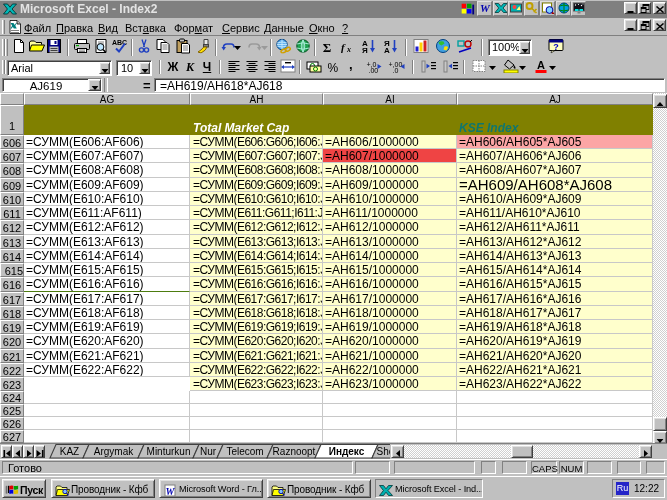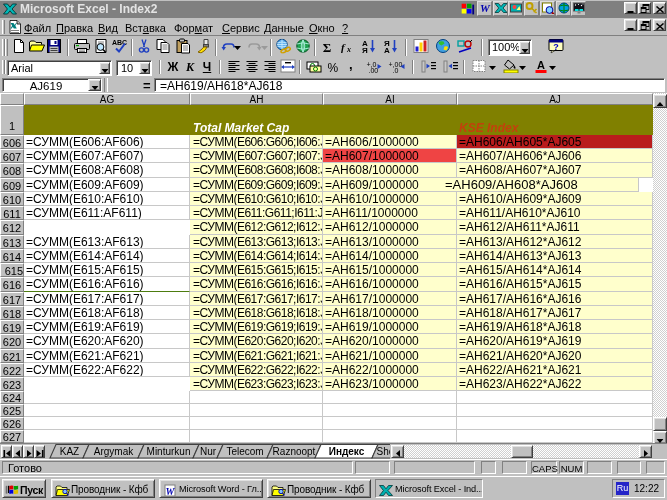--- a/index.html
+++ b/index.html
@@ -490,52 +490,53 @@
 <div class="abs" style="left:24px;top:0;width:166px;height:12px;background:#c0c0c0;border:1px solid #808080;border-top-color:#fff;border-left-color:#fff;font-size:10px;text-align:center;line-height:11px;">AG</div>
 <div class="abs" style="left:190px;top:0;width:133px;height:12px;background:#c0c0c0;border:1px solid #808080;border-top-color:#fff;border-left-color:#fff;font-size:10px;text-align:center;line-height:11px;">AH</div>
 <div class="abs" style="left:323px;top:0;width:134px;height:12px;background:#c0c0c0;border:1px solid #808080;border-top-color:#fff;border-left-color:#fff;font-size:10px;text-align:center;line-height:11px;">AI</div>
 <div class="abs" style="left:457px;top:0;width:196px;height:12px;background:#c0c0c0;border:1px solid #808080;border-top-color:#fff;border-left-color:#fff;font-size:10px;text-align:center;line-height:11px;">AJ</div>
 <div class="abs" style="left:0;top:12px;width:24px;height:338px;background:#c0c0c0;"></div>
 <div class="abs" style="left:0;top:12px;width:24px;height:30px;background:#c0c0c0;border:1px solid #808080;border-top-color:#fff;border-left-color:#fff;font-size:11px;text-align:center;">
       <span style="position:absolute;bottom:2px;left:0;right:0;">1</span>
     </div>
 <div class="abs" style="left:24px;top:12px;width:629px;height:30px;background:#808000;"></div>
 <div class="abs" style="left:193px;top:28px;font-size:12px;font-weight:bold;font-style:italic;color:#fff;">Total Market Cap</div>
-<div class="abs" style="left:459px;top:28px;font-size:12px;font-weight:bold;font-style:italic;color:#c2410c;">KSE Index</div>
+<div class="abs" style="left:459px;top:28px;font-size:12px;font-weight:bold;font-style:italic;color:#0f766e;">KSE Index</div>
 <div class="abs" style="left:0;top:42.00px;width:24px;height:14.23px;background:#c0c0c0;border:1px solid #808080;border-top-color:#fff;border-left-color:#fff;font-size:11px;text-align:center;line-height:14.23px;">606</div>
 <div class="abs" style="left:24px;top:42.00px;width:166px;height:14.23px;background:#fff;border-right:1px solid #c8c8c8;border-bottom:1px solid #c8c8c8;overflow:hidden;font-size:12px;line-height:14.23px;white-space:nowrap;padding-left:2px;">=СУММ(E606:AF606)</div>
 <div class="abs" style="left:190px;top:42.00px;width:133px;height:14.23px;background:#ffffcc;border-right:1px solid #c8c8c8;border-bottom:1px solid #c8c8c8;overflow:hidden;font-size:12px;letter-spacing:-0.5px;line-height:14.23px;white-space:nowrap;padding-left:3px;">=СУММ(E606:G606;I606:J6</div>
 <div class="abs" style="left:323px;top:42.00px;width:134px;height:14.23px;background:#ffffcc;border-right:1px solid #c8c8c8;border-bottom:1px solid #c8c8c8;overflow:hidden;font-size:12px;line-height:14.23px;white-space:nowrap;padding-left:2px;">=AH606/1000000</div>
-<div class="abs" style="left:457px;top:42.00px;width:196px;height:14.23px;background:#b91c1c;border-right:1px solid #c8c8c8;border-bottom:1px solid #c8c8c8;overflow:hidden;font-size:12px;line-height:14.23px;white-space:nowrap;padding-left:2px;">=AH606/AH605*AJ605</div>
+<div class="abs" style="left:457px;top:42.00px;width:196px;height:14.23px;background:#fca5a5;border-right:1px solid #c8c8c8;border-bottom:1px solid #c8c8c8;overflow:hidden;font-size:12px;line-height:14.23px;white-space:nowrap;padding-left:2px;">=AH606/AH605*AJ605</div>
 <div class="abs" style="left:0;top:56.24px;width:24px;height:14.23px;background:#c0c0c0;border:1px solid #808080;border-top-color:#fff;border-left-color:#fff;font-size:11px;text-align:center;line-height:14.23px;">607</div>
 <div class="abs" style="left:24px;top:56.24px;width:166px;height:14.23px;background:#fff;border-right:1px solid #c8c8c8;border-bottom:1px solid #c8c8c8;overflow:hidden;font-size:12px;line-height:14.23px;white-space:nowrap;padding-left:2px;">=СУММ(E607:AF607)</div>
 <div class="abs" style="left:190px;top:56.24px;width:133px;height:14.23px;background:#ffffcc;border-right:1px solid #c8c8c8;border-bottom:1px solid #c8c8c8;overflow:hidden;font-size:12px;letter-spacing:-0.5px;line-height:14.23px;white-space:nowrap;padding-left:3px;">=СУММ(E607:G607;I607:J6</div>
 <div class="abs" style="left:323px;top:56.24px;width:134px;height:14.23px;background:#ef4444;border-right:1px solid #c8c8c8;border-bottom:1px solid #c8c8c8;overflow:hidden;font-size:12px;line-height:14.23px;white-space:nowrap;padding-left:2px;">=AH607/1000000</div>
 <div class="abs" style="left:457px;top:56.24px;width:196px;height:14.23px;background:#ffffcc;border-right:1px solid #c8c8c8;border-bottom:1px solid #c8c8c8;overflow:hidden;font-size:12px;line-height:14.23px;white-space:nowrap;padding-left:2px;">=AH607/AH606*AJ606</div>
 <div class="abs" style="left:0;top:70.47px;width:24px;height:14.23px;background:#c0c0c0;border:1px solid #808080;border-top-color:#fff;border-left-color:#fff;font-size:11px;text-align:center;line-height:14.23px;">608</div>
 <div class="abs" style="left:24px;top:70.47px;width:166px;height:14.23px;background:#fff;border-right:1px solid #c8c8c8;border-bottom:1px solid #c8c8c8;overflow:hidden;font-size:12px;line-height:14.23px;white-space:nowrap;padding-left:2px;">=СУММ(E608:AF608)</div>
 <div class="abs" style="left:190px;top:70.47px;width:133px;height:14.23px;background:#ffffcc;border-right:1px solid #c8c8c8;border-bottom:1px solid #c8c8c8;overflow:hidden;font-size:12px;letter-spacing:-0.5px;line-height:14.23px;white-space:nowrap;padding-left:3px;">=СУММ(E608:G608;I608:J6</div>
 <div class="abs" style="left:323px;top:70.47px;width:134px;height:14.23px;background:#ffffcc;border-right:1px solid #c8c8c8;border-bottom:1px solid #c8c8c8;overflow:hidden;font-size:12px;line-height:14.23px;white-space:nowrap;padding-left:2px;">=AH608/1000000</div>
 <div class="abs" style="left:457px;top:70.47px;width:196px;height:14.23px;background:#ffffcc;border-right:1px solid #c8c8c8;border-bottom:1px solid #c8c8c8;overflow:hidden;font-size:12px;line-height:14.23px;white-space:nowrap;padding-left:2px;">=AH608/AH607*AJ607</div>
 <div class="abs" style="left:0;top:84.70px;width:24px;height:14.23px;background:#c0c0c0;border:1px solid #808080;border-top-color:#fff;border-left-color:#fff;font-size:11px;text-align:center;line-height:14.23px;">609</div>
 <div class="abs" style="left:24px;top:84.70px;width:166px;height:14.23px;background:#fff;border-right:1px solid #c8c8c8;border-bottom:1px solid #c8c8c8;overflow:hidden;font-size:12px;line-height:14.23px;white-space:nowrap;padding-left:2px;">=СУММ(E609:AF609)</div>
 <div class="abs" style="left:190px;top:84.70px;width:133px;height:14.23px;background:#ffffcc;border-right:1px solid #c8c8c8;border-bottom:1px solid #c8c8c8;overflow:hidden;font-size:12px;letter-spacing:-0.5px;line-height:14.23px;white-space:nowrap;padding-left:3px;">=СУММ(E609:G609;I609:J6</div>
 <div class="abs" style="left:323px;top:84.70px;width:134px;height:14.23px;background:#ffffcc;border-right:1px solid #c8c8c8;border-bottom:1px solid #c8c8c8;overflow:hidden;font-size:12px;line-height:14.23px;white-space:nowrap;padding-left:2px;">=AH609/1000000</div>
-<div class="abs" style="left:443px;top:84.70px;width:196px;height:14.23px;background:#ffffcc;border-right:1px solid #c8c8c8;border-bottom:1px solid #c8c8c8;overflow:hidden;font-size:13px;line-height:14.23px;white-space:nowrap;padding-left:2px;">=AH609/AH608*AJ608</div>
+<div class="abs" style="left:457px;top:84.70px;width:196px;height:14.23px;background:#ffffcc;border-right:1px solid #c8c8c8;border-bottom:1px solid #c8c8c8;overflow:hidden;font-size:15px;line-height:14.23px;white-space:nowrap;padding-left:2px;">=AH609/AH608*AJ608</div>
 <div class="abs" style="left:0;top:98.94px;width:24px;height:14.23px;background:#c0c0c0;border:1px solid #808080;border-top-color:#fff;border-left-color:#fff;font-size:11px;text-align:center;line-height:14.23px;">610</div>
 <div class="abs" style="left:24px;top:98.94px;width:166px;height:14.23px;background:#fff;border-right:1px solid #c8c8c8;border-bottom:1px solid #c8c8c8;overflow:hidden;font-size:12px;line-height:14.23px;white-space:nowrap;padding-left:2px;">=СУММ(E610:AF610)</div>
 <div class="abs" style="left:190px;top:98.94px;width:133px;height:14.23px;background:#ffffcc;border-right:1px solid #c8c8c8;border-bottom:1px solid #c8c8c8;overflow:hidden;font-size:12px;letter-spacing:-0.5px;line-height:14.23px;white-space:nowrap;padding-left:3px;">=СУММ(E610:G610;I610:J6</div>
 <div class="abs" style="left:323px;top:98.94px;width:134px;height:14.23px;background:#ffffcc;border-right:1px solid #c8c8c8;border-bottom:1px solid #c8c8c8;overflow:hidden;font-size:12px;line-height:14.23px;white-space:nowrap;padding-left:2px;">=AH610/1000000</div>
 <div class="abs" style="left:457px;top:98.94px;width:196px;height:14.23px;background:#ffffcc;border-right:1px solid #c8c8c8;border-bottom:1px solid #c8c8c8;overflow:hidden;font-size:12px;line-height:14.23px;white-space:nowrap;padding-left:2px;">=AH610/AH609*AJ609</div>
 <div class="abs" style="left:0;top:113.18px;width:24px;height:14.23px;background:#c0c0c0;border:1px solid #808080;border-top-color:#fff;border-left-color:#fff;font-size:11px;text-align:center;line-height:14.23px;">611</div>
 <div class="abs" style="left:24px;top:113.18px;width:166px;height:14.23px;background:#fff;border-right:1px solid #c8c8c8;border-bottom:1px solid #c8c8c8;overflow:hidden;font-size:12px;line-height:14.23px;white-space:nowrap;padding-left:2px;">=СУММ(E611:AF611)</div>
 <div class="abs" style="left:190px;top:113.18px;width:133px;height:14.23px;background:#ffffcc;border-right:1px solid #c8c8c8;border-bottom:1px solid #c8c8c8;overflow:hidden;font-size:12px;letter-spacing:-0.5px;line-height:14.23px;white-space:nowrap;padding-left:3px;">=СУММ(E611:G611;I611:J6</div>
 <div class="abs" style="left:323px;top:113.18px;width:134px;height:14.23px;background:#ffffcc;border-right:1px solid #c8c8c8;border-bottom:1px solid #c8c8c8;overflow:hidden;font-size:12px;line-height:14.23px;white-space:nowrap;padding-left:2px;">=AH611/1000000</div>
 <div class="abs" style="left:457px;top:113.18px;width:196px;height:14.23px;background:#ffffcc;border-right:1px solid #c8c8c8;border-bottom:1px solid #c8c8c8;overflow:hidden;font-size:12px;line-height:14.23px;white-space:nowrap;padding-left:2px;">=AH611/AH610*AJ610</div>
 <div class="abs" style="left:0;top:127.41px;width:24px;height:14.23px;background:#c0c0c0;border:1px solid #808080;border-top-color:#fff;border-left-color:#fff;font-size:11px;text-align:center;line-height:14.23px;">612</div>
+<div class="abs" style="left:24px;top:127.41px;width:166px;height:14.23px;background:#fff;border-right:1px solid #c8c8c8;border-bottom:1px solid #c8c8c8;overflow:hidden;font-size:12px;line-height:14.23px;white-space:nowrap;padding-left:2px;">=СУММ(E612:AF612)</div>
 <div class="abs" style="left:190px;top:127.41px;width:133px;height:14.23px;background:#ffffcc;border-right:1px solid #c8c8c8;border-bottom:1px solid #c8c8c8;overflow:hidden;font-size:12px;letter-spacing:-0.5px;line-height:14.23px;white-space:nowrap;padding-left:3px;">=СУММ(E612:G612;I612:J6</div>
 <div class="abs" style="left:323px;top:127.41px;width:134px;height:14.23px;background:#ffffcc;border-right:1px solid #c8c8c8;border-bottom:1px solid #c8c8c8;overflow:hidden;font-size:12px;line-height:14.23px;white-space:nowrap;padding-left:2px;">=AH612/1000000</div>
 <div class="abs" style="left:457px;top:127.41px;width:196px;height:14.23px;background:#ffffcc;border-right:1px solid #c8c8c8;border-bottom:1px solid #c8c8c8;overflow:hidden;font-size:12px;line-height:14.23px;white-space:nowrap;padding-left:2px;">=AH612/AH611*AJ611</div>
 <div class="abs" style="left:0;top:141.64px;width:24px;height:14.23px;background:#c0c0c0;border:1px solid #808080;border-top-color:#fff;border-left-color:#fff;font-size:11px;text-align:center;line-height:14.23px;">613</div>
 <div class="abs" style="left:24px;top:141.64px;width:166px;height:14.23px;background:#fff;border-right:1px solid #c8c8c8;border-bottom:1px solid #c8c8c8;overflow:hidden;font-size:12px;line-height:14.23px;white-space:nowrap;padding-left:2px;">=СУММ(E613:AF613)</div>
 <div class="abs" style="left:190px;top:141.64px;width:133px;height:14.23px;background:#ffffcc;border-right:1px solid #c8c8c8;border-bottom:1px solid #c8c8c8;overflow:hidden;font-size:12px;letter-spacing:-0.5px;line-height:14.23px;white-space:nowrap;padding-left:3px;">=СУММ(E613:G613;I613:J6</div>
 <div class="abs" style="left:323px;top:141.64px;width:134px;height:14.23px;background:#ffffcc;border-right:1px solid #c8c8c8;border-bottom:1px solid #c8c8c8;overflow:hidden;font-size:12px;line-height:14.23px;white-space:nowrap;padding-left:2px;">=AH613/1000000</div>
 <div class="abs" style="left:457px;top:141.64px;width:196px;height:14.23px;background:#ffffcc;border-right:1px solid #c8c8c8;border-bottom:1px solid #c8c8c8;overflow:hidden;font-size:12px;line-height:14.23px;white-space:nowrap;padding-left:2px;">=AH613/AH612*AJ612</div>
 <div class="abs" style="left:0;top:155.88px;width:24px;height:14.23px;background:#c0c0c0;border:1px solid #808080;border-top-color:#fff;border-left-color:#fff;font-size:11px;text-align:center;line-height:14.23px;">614</div>
 <div class="abs" style="left:24px;top:155.88px;width:166px;height:14.23px;background:#fff;border-right:1px solid #c8c8c8;border-bottom:1px solid #c8c8c8;overflow:hidden;font-size:12px;line-height:14.23px;white-space:nowrap;padding-left:2px;">=СУММ(E614:AF614)</div>

